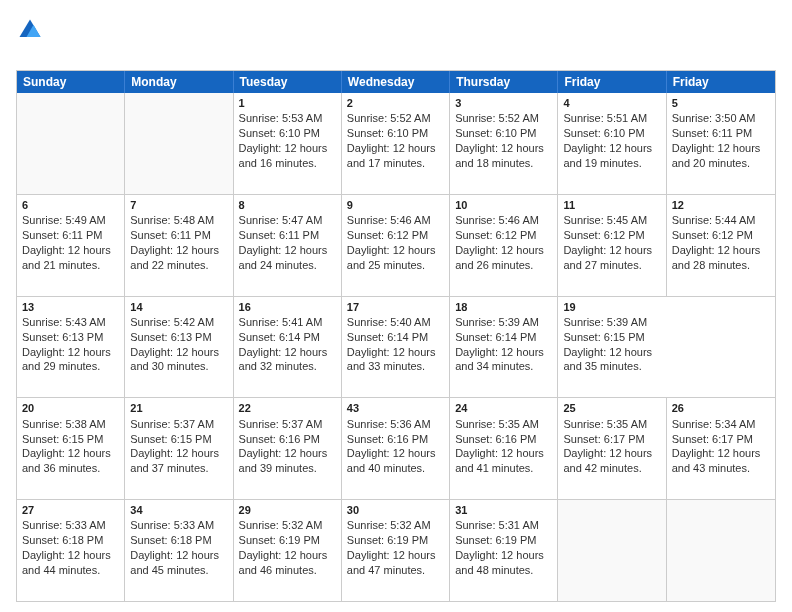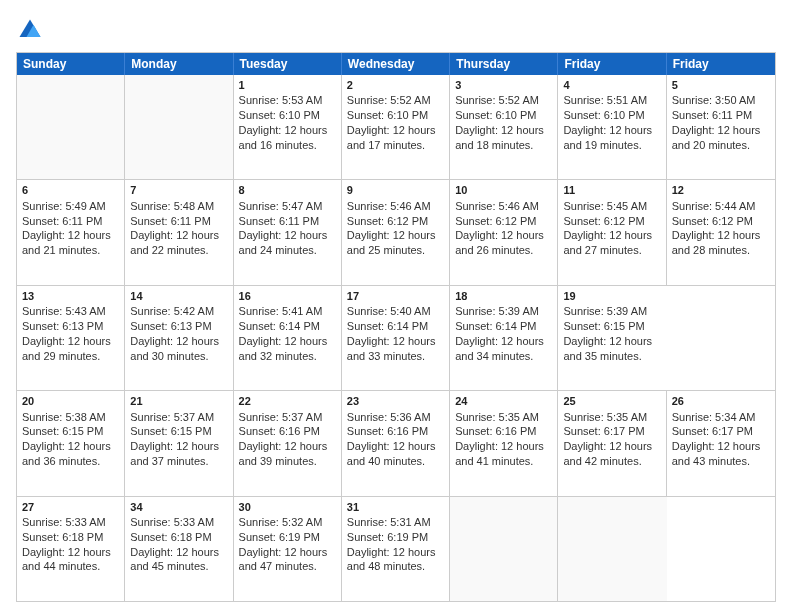--- a/index.html
+++ b/index.html
@@ -57,20 +57,21 @@
     }
     .title-location {
       font-size: 14px;
       color: #444;
     }
     .calendar {
       flex: 1;
       display: flex;
       flex-direction: column;
       border: 1px solid #ccc;
+      margin-top: 18px;
     }
     .cal-header {
       display: grid;
       grid-template-columns: repeat(7, 1fr);
       background: #1565c0;
     }
     .cal-header-cell {
       color: #fff;
       font-size: 12px;
       font-weight: bold;
@@ -276,21 +277,21 @@
 Sunset: 6:15 PM
 Daylight: 12 hours and 37 minutes.</div>
           </div>
           <div class="cal-cell">
             <span class="day-num">22</span>
             <div class="day-info">Sunrise: 5:37 AM
 Sunset: 6:16 PM
 Daylight: 12 hours and 39 minutes.</div>
           </div>
           <div class="cal-cell">
-            <span class="day-num">23</span>
+            <span class="day-num">43</span>
             <div class="day-info">Sunrise: 5:36 AM
 Sunset: 6:16 PM
 Daylight: 12 hours and 40 minutes.</div>
           </div>
           <div class="cal-cell">
             <span class="day-num">24</span>
             <div class="day-info">Sunrise: 5:35 AM
 Sunset: 6:16 PM
 Daylight: 12 hours and 41 minutes.</div>
           </div>
@@ -312,20 +313,26 @@
             <span class="day-num">27</span>
             <div class="day-info">Sunrise: 5:33 AM
 Sunset: 6:18 PM
 Daylight: 12 hours and 44 minutes.</div>
           </div>
           <div class="cal-cell">
             <span class="day-num">34</span>
             <div class="day-info">Sunrise: 5:33 AM
 Sunset: 6:18 PM
 Daylight: 12 hours and 45 minutes.</div>
+          </div>
+          <div class="cal-cell">
+            <span class="day-num">29</span>
+            <div class="day-info">Sunrise: 5:32 AM
+Sunset: 6:19 PM
+Daylight: 12 hours and 46 minutes.</div>
           </div>
           <div class="cal-cell">
             <span class="day-num">30</span>
             <div class="day-info">Sunrise: 5:32 AM
 Sunset: 6:19 PM
 Daylight: 12 hours and 47 minutes.</div>
           </div>
           <div class="cal-cell">
             <span class="day-num">31</span>
             <div class="day-info">Sunrise: 5:31 AM

